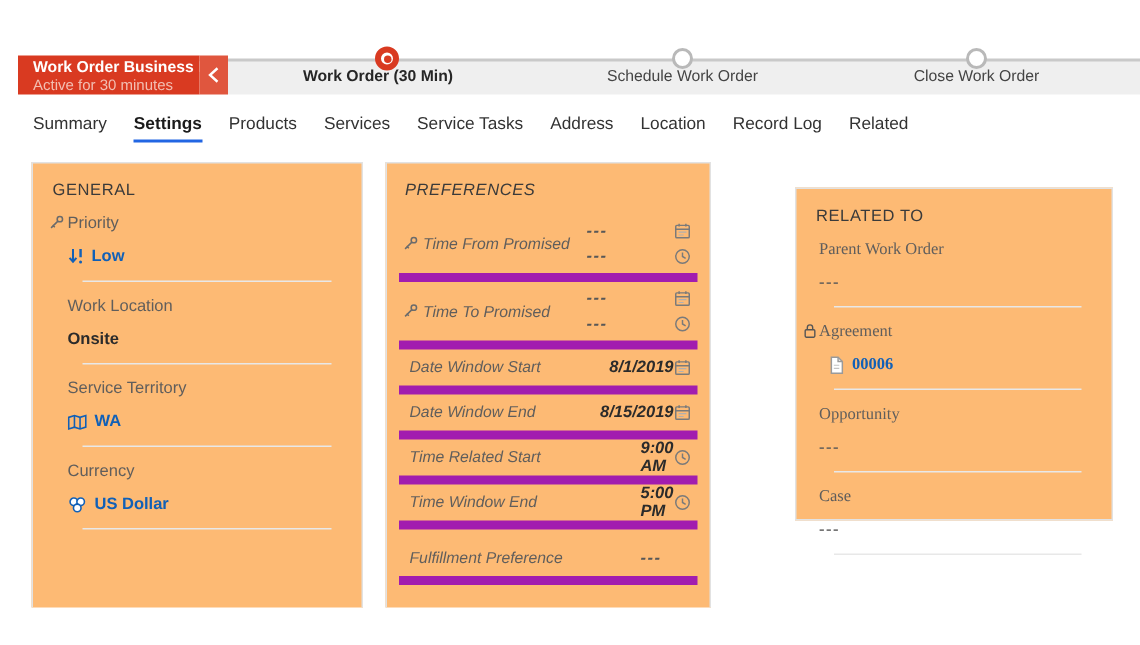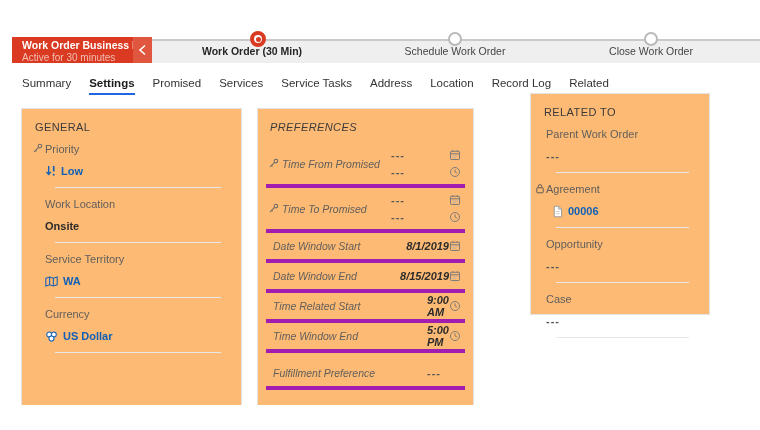--- a/index.html
+++ b/index.html
@@ -33,52 +33,52 @@
   
   .tabs { position:absolute; left:22px; top:77px; display:flex; gap:18px; font-size:11.5px; color:#333; }
   .tab { padding-bottom:4px; cursor:pointer; white-space:nowrap; }
   .tab.active { font-weight:bold; color:#1b1b1b; border-bottom:2px solid #2266e3; }
 
   
   .panel { position:absolute; background:#fdba74; border:1px solid #e2e2e2; border-bottom:none; }
   .panel.closed { border-bottom:1px solid #e2e2e2; }
   #panel-general { left:21px;  top:108px; width:221px; height:297px; }
   #panel-preferences { left:257px; top:108px; width:217px; height:297px;font-style:italic; }
-  #panel-related { left:530px; top:93px; width:180px; height:222px; }
+  #panel-related { left:530px; top:125px; width:212px; height:222px; }
   .panel-title { font-size:11px; letter-spacing:.4px; color:#3a3a3a; margin:12px 0 0 13px; }
 
   .field { position:relative; padding:0 10px 0 23px; }
   .field .lbl { margin-top:10px; font-size:11px; color:#605e5c; line-height:13px; position:relative; }
   .field .lbl .licon { position:absolute; left:-13px; top:0; }
   .field .val { margin-top:8px; font-size:11px; font-weight:bold; color:#2b2b2b;
     line-height:14px; display:flex; align-items:center; gap:5px; }
   .field .val.link { color:#1160b7; cursor:pointer; }
   .field .val.empty { color:#575757; letter-spacing:1px; }
   .divider { height:1px; background:#e8e8e8; margin:9px 10px 0 10px; }
 
   
   .pref-body { padding:0 0 0 0; }
-  .pref-row { position:relative; margin:0 8px; border-bottom:4px solid #a21caf; }
+  .pref-row { position:relative; margin:0 8px; border-bottom:6px solid #a21caf; }
   .pref-row.duo { height:45px; }
   .pref-row.single { height:30px; display:flex; align-items:center; }
   .pref-row .plbl { font-size:10.5px; color:#605e5c; position:relative; padding-left:7px; }
   .pref-row.duo .plbl { position:absolute; left:0; top:50%; transform:translateY(-50%); padding-left:16px; }
   .pref-row.duo .plbl .licon { position:absolute; left:2px; top:0; }
   .pref-row .pvals { position:absolute; left:125px; top:0; bottom:0; display:flex;
     flex-direction:column; justify-content:space-evenly; }
   .pref-row .pvals span { font-size:11px; font-weight:bold; color:#575757; letter-spacing:1px; }
   .pref-row .picons { position:absolute; right:4px; top:0; bottom:0; display:flex;
     flex-direction:column; justify-content:space-evenly; align-items:center; }
   .pref-row.single .plbl { width:118px; }
   .pref-row.single .pval { font-size:11px; font-weight:bold; color:#2b2b2b; flex:1;padding-left:36px; }
   .pref-row.single .pval.empty { color:#575757; letter-spacing:1px; }
   .pref-row.single .picon { margin-right:4px; display:flex; align-items:center; }
 
   
-  #panel-related .field { padding-left:15px; }
+  #panel-related .field { padding-left:15px;font-family:Liberation Serif, serif; }
   #panel-related .field .lbl .licon { left:-11px; }
 
   svg.ic { display:block; }
 </style>
 </head>
 <body>
 
 <div id="app">
 
   <div class="bpf-banner">
@@ -100,21 +100,21 @@
     <div class="stage-label" style="left:499px;">Close Work Order</div>
     <div class="bpf-more">
         <i></i>
         <i></i>
       </div>
   </div>
 
   <nav class="tabs">
     <span class="tab">Summary</span>
     <span class="tab active">Settings</span>
-    <span class="tab">Promised</span>
+    <span class="tab">Products</span>
     <span class="tab">Services</span>
     <span class="tab">Service Tasks</span>
     <span class="tab">Address</span>
     <span class="tab">Location</span>
     <span class="tab">Record Log</span>
     <span class="tab">Related</span>
   </nav>
 
   <section class="panel" id="panel-general">
     <div class="panel-title">GENERAL</div>

